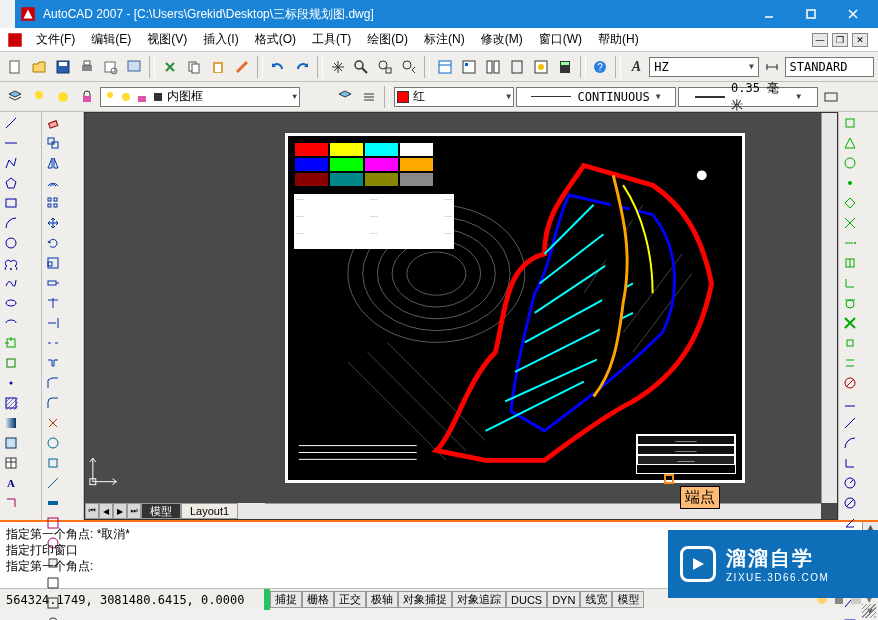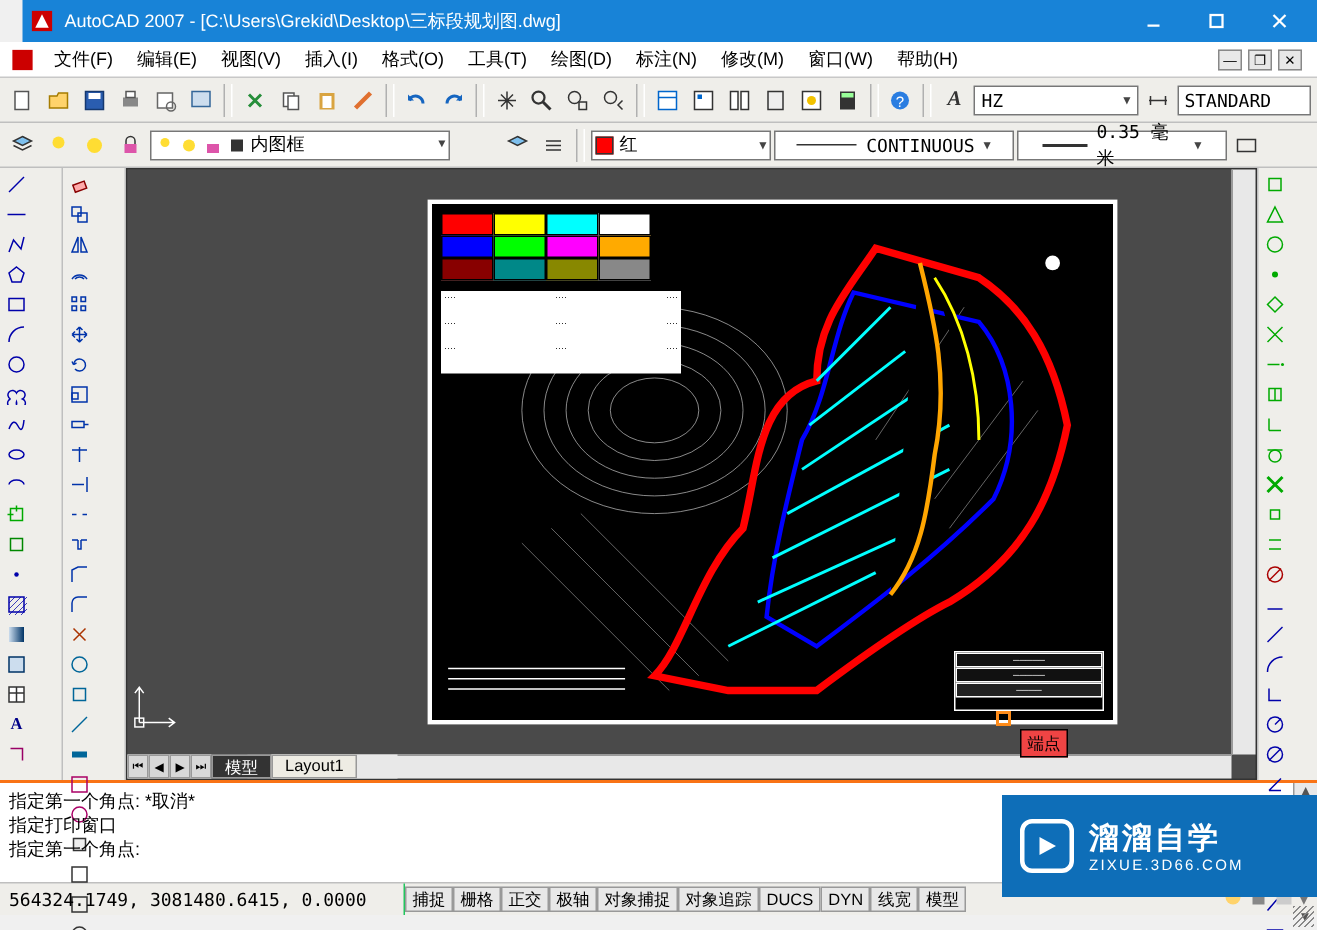--- a/index.html
+++ b/index.html
@@ -50,32 +50,32 @@
 
 .dwg-frame { position: absolute; left: 200px; top: 20px; width: 460px; height: 350px; background: #000; border: 3px solid #fff; }
 .legend-box { position: absolute; left: 6px; top: 6px; width: 140px; height: 45px; background: #fff; }
 .legend-row { display: flex; height: 15px; }
 .legend-cell { flex: 1; height: 100%; border: 1px solid #000; }
 .data-box { position: absolute; left: 6px; top: 58px; width: 160px; height: 55px; background: #fff; font-size: 6px; display: flex; flex-direction: column; padding: 2px; }
 .data-row { display: flex; justify-content: space-between; flex: 1; }
 .tblk { position: absolute; right: 6px; bottom: 6px; width: 100px; height: 40px; border: 1px solid #fff; font-size: 6px; color: #fff; }
 .tblk-title { background: #111; border: 1px solid #fff; text-align: center; height: 10px; line-height: 10px; }
 
-.map-tooltip { position: absolute; left: 680px; top: 486px; background: #ef4444; border: 1px solid #000; padding: 1px 4px; font-size: 11px; z-index: 5; }
+.map-tooltip { position: absolute; left: 680px; top: 486px; background: #fdba74; border: 1px solid #000; padding: 1px 4px; font-size: 15px; z-index: 5; }
 .anchor-sq { position: absolute; width: 10px; height: 10px; border: 2px solid #ff8c1a; left: 664px; top: 474px; z-index: 4; }
 
 
 .cmd-area { height: 68px; background: #fff; border-top: 2px solid #f97316; display: flex; }
 .cmd-text { flex: 1; padding: 4px 6px; font-size: 12px; line-height: 16px; }
 .cmd-text .line { white-space: pre; }
 .cmd-scroll { width: 16px; background: #e8e8e8; border-left: 1px solid #999; }
 
 
 .statusbar { height: 22px; background: #efeeea; border-top: 1px solid #bfbfbf; display: flex; align-items: stretch; font-size: 11px; }
-.coord { width: 270px; border-right: 1px solid #22c55e; padding: 0 6px; display: flex; align-items: center; font-family: monospace; font-size: 12px; text-align: center; }
+.coord { width: 270px; border-right: 6px solid #22c55e; padding: 0 6px; display: flex; align-items: center; font-family: monospace; font-size: 12px; text-align: center; }
 .sbtn { padding: 0 4px; border: 1px solid #999; background: #e8e8e8; display: flex; align-items: center; margin: 2px 0; font-size: 11px; }
 .sb-spacer { flex: 1; }
 .sb-icons { display: flex; gap: 3px; align-items: center; padding-right: 6px; }
 
 
 .watermark { position: absolute; right: 0; bottom: 22px; width: 210px; height: 68px; background: #0e6eb8; color: #fff; display: flex; align-items: center; gap: 10px; padding: 0 12px; z-index: 20; }
 .watermark .play { width: 36px; height: 36px; border: 3px solid #fff; border-radius: 8px; display: flex; align-items: center; justify-content: center; }
 .watermark .txt { display: flex; flex-direction: column; }
 .watermark .big { font-size: 20px; font-weight: bold; letter-spacing: 2px; }
 .watermark .url { font-size: 10px; letter-spacing: 1.5px; }

